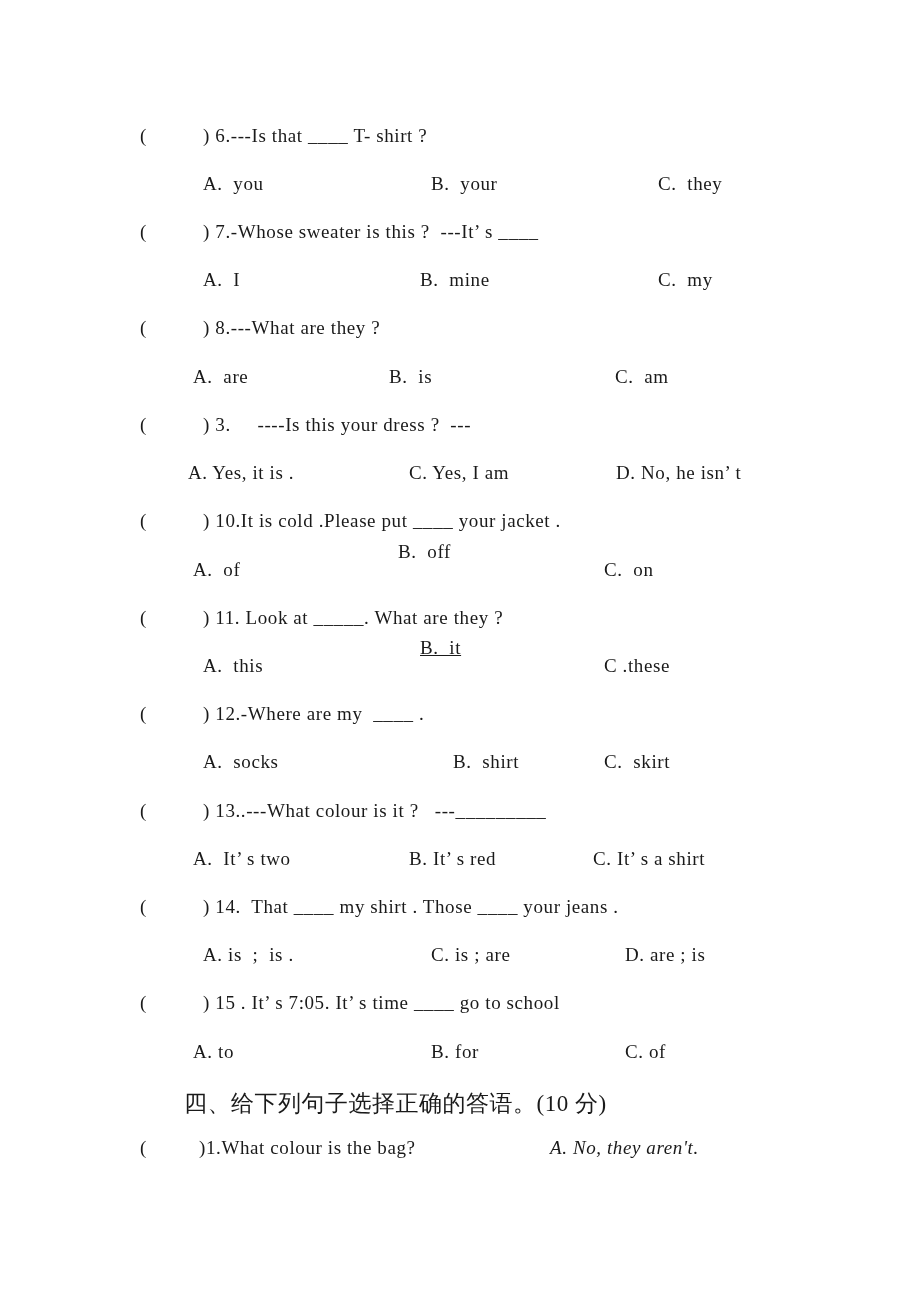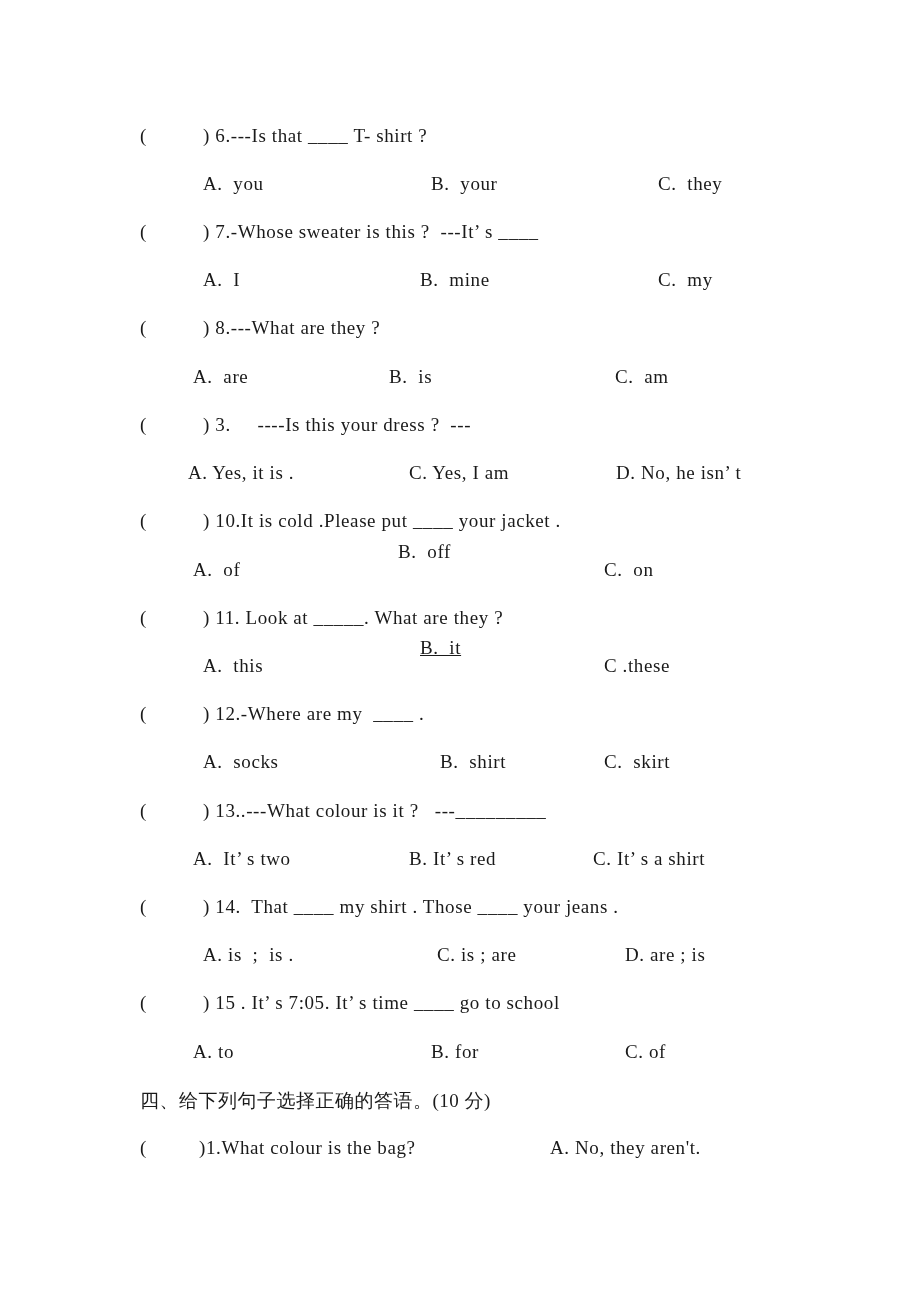--- a/index.html
+++ b/index.html
@@ -1,19 +1,19 @@
 <!DOCTYPE html>
 <html><head>
   <meta charset="utf-8">
   <style>
     html, body { margin: 0; padding: 0; background: #ffffff; }
     body { width: 920px; height: 1302px; position: relative; overflow: hidden;
            font-family: "Liberation Serif", "DejaVu Serif", serif; color: #1a1a1a; }
     .line { position: absolute; font-size: 19px; white-space: pre; line-height: 24px; letter-spacing: 0.6px; }
-    .heading { position: absolute; font-size: 19px; white-space: pre; letter-spacing: 0.5px; }
+    .heading { position: absolute; font-size: 23px; white-space: pre; letter-spacing: 0.5px; margin-left: 44px; }
   </style>
 </head>
 <body>
 
 <div id="doc">
     <span class="line" style="left: 140px; top: 124px;">(</span>
     <span class="line" style="left: 203px; top: 124px;">) 6.---Is that ____ T- shirt ?</span>
     <span class="line" style="left: 203px; top: 172px;">A.  you</span>
     <span class="line" style="left: 431px; top: 172px;">B.  your</span>
     <span class="line" style="left: 658px; top: 172px;">C.  they</span>
@@ -38,34 +38,34 @@
     <span class="line" style="left: 398px; top: 540px;">B.  off</span>
     <span class="line" style="left: 604px; top: 558px;">C.  on</span>
     <span class="line" style="left: 140px; top: 606px;">(</span>
     <span class="line" style="left: 203px; top: 606px;">) 11. Look at _____. What are they ?</span>
     <span class="line" style="left: 203px; top: 654px;">A.  this</span>
     <span class="line" style="left: 420px; top: 636px; text-decoration: underline;">B.  it</span>
     <span class="line" style="left: 604px; top: 654px;">C .these</span>
     <span class="line" style="left: 140px; top: 702px;">(</span>
     <span class="line" style="left: 203px; top: 702px;">) 12.-Where are my  ____ .</span>
     <span class="line" style="left: 203px; top: 750px;">A.  socks</span>
-    <span class="line" style="left: 440px; top: 750px;">B.  shirt</span>
+    <span class="line" style="left: 453px; top: 750px;">B.  shirt</span>
     <span class="line" style="left: 604px; top: 750px;">C.  skirt</span>
     <span class="line" style="left: 140px; top: 799px;">(</span>
     <span class="line" style="left: 203px; top: 799px;">) 13..---What colour is it ?   ---_________</span>
     <span class="line" style="left: 193px; top: 847px;">A.  It’ s two</span>
     <span class="line" style="left: 409px; top: 847px; text-align: center;">B. It’ s red</span>
     <span class="line" style="left: 593px; top: 847px; text-align: right;">C. It’ s a shirt</span>
     <span class="line" style="left: 140px; top: 895px;">(</span>
     <span class="line" style="left: 203px; top: 895px;">) 14.  That ____ my shirt . Those ____ your jeans .</span>
     <span class="line" style="left: 203px; top: 943px;">A. is  ;  is .</span>
-    <span class="line" style="left: 431px; top: 943px; margin-left: 6px;">C. is ; are</span>
+    <span class="line" style="left: 431px; top: 943px;">C. is ; are</span>
     <span class="line" style="left: 625px; top: 943px;">D. are ; is</span>
     <span class="line" style="left: 140px; top: 991px;">(</span>
     <span class="line" style="left: 203px; top: 991px;">) 15 . It’ s 7:05. It’ s time ____ go to school</span>
     <span class="line" style="left: 193px; top: 1040px;">A. to</span>
     <span class="line" style="left: 431px; top: 1040px;">B. for</span>
     <span class="line" style="left: 625px; top: 1040px;">C. of</span>
     <span class="heading" style="left: 140px; top: 1088px;">四、给下列句子选择正确的答语。(10 分)</span>
     <span class="line" style="left: 140px; top: 1136px;">(</span>
     <span class="line" style="left: 199px; top: 1136px;">)1.What colour is the bag?</span>
-    <span class="line" style="left: 550px; top: 1136px;">A. No, they aren't.</span>
+    <span class="line" style="left: 550px; top: 1136px; font-style: italic;">A. No, they aren't.</span>
   </div>
 
 </body></html>

